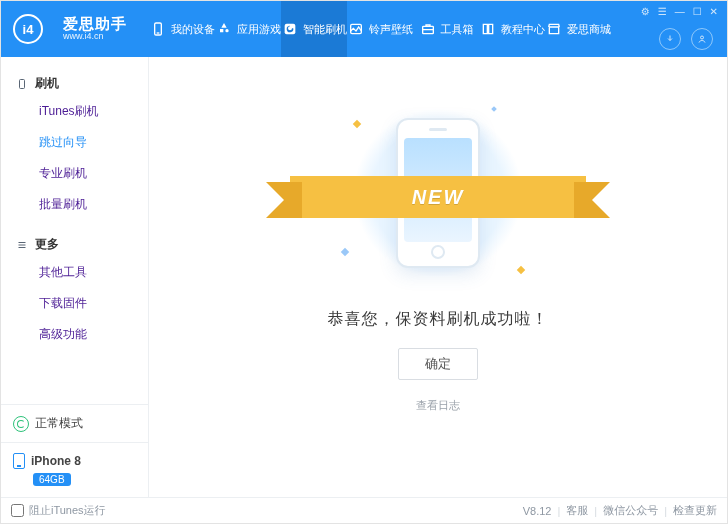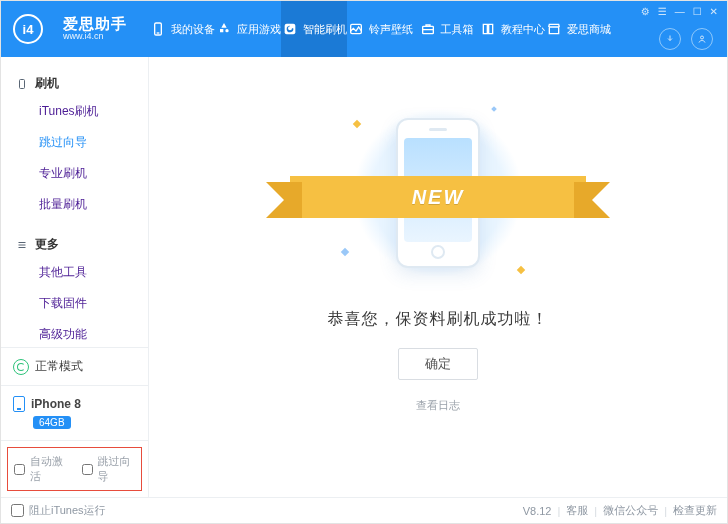--- a/index.html
+++ b/index.html
@@ -200,32 +200,20 @@
           <span>正常模式</span>
         </div>
       </div>
       <div class="side-block">
         <div class="dev-row">
           <span class="dev-ico"></span>
           <span style="font-weight:600">iPhone 8</span>
         </div>
         <span class="badge">64GB</span>
       </div>
-      <div class="side-block" style="padding:6px">
-        <div class="red-wrap">
-          <label class="check-row">
-            <input type="checkbox" style="">
-            <span>自动激活</span>
-          </label>
-          <label class="check-row">
-            <input type="checkbox" style="">
-            <span>跳过向导</span>
-          </label>
-        </div>
-      </div>
     </div>
 
     <div class="main">
       <div class="hero">
         <div class="glow"></div>
         <span class="spark" style="top:18px;left:26px"></span>
         <span class="spark" style="top:4px;right:52px;width:4px;height:4px;background:#9ac8f8"></span>
         <span class="spark" style="bottom:28px;left:14px;background:#9ac8f8"></span>
         <span class="spark" style="bottom:10px;right:24px"></span>
         <div class="phone">

